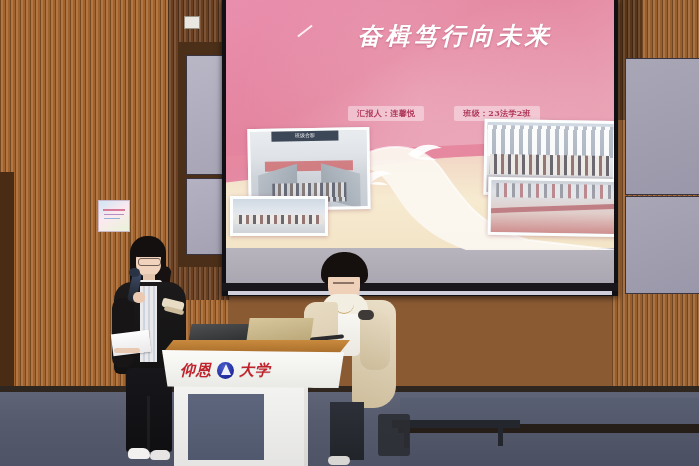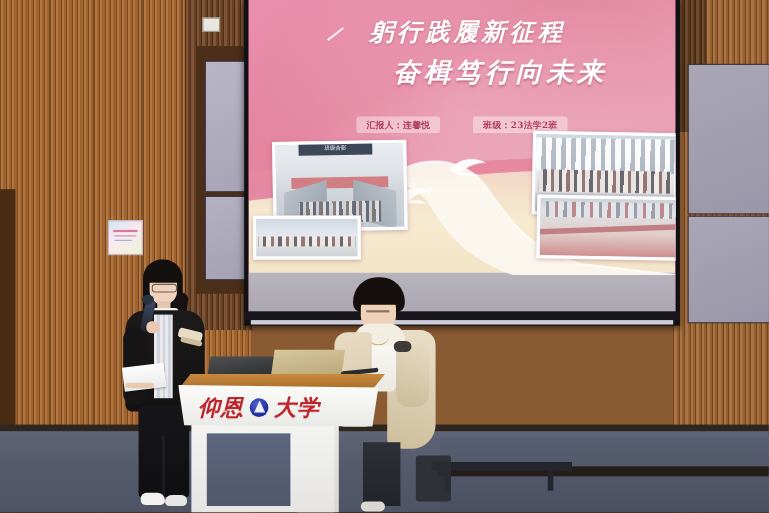--- a/index.html
+++ b/index.html
@@ -104,21 +104,21 @@
   #slide-subtitle-row{position:absolute;left:0;top:86px;width:100%;
     display:flex;align-items:center;justify-content:center;gap:7px;}
   .sub-rule{width:26px;height:6px;
     background:repeating-linear-gradient(180deg,#fff 0,#fff 1px,transparent 1px,transparent 3px);
     opacity:.9;}
   #slide-subtitle{color:#fdf2f5;font-size:9px;letter-spacing:.06em;
     font-family:"DejaVu Serif","Liberation Serif",serif;font-weight:700;
     text-shadow:0 1px 1px rgba(160,70,100,.4);}
 
   #slide-meta-row{position:absolute;left:0;top:106px;width:100%;
-    display:flex;justify-content:center;gap:30px;}
+    display:flex;justify-content:center;gap:30px;padding-left:24px;}
   .meta-pill{background:rgba(255,255,255,.40);border-radius:2px;
     padding:2px 9px;color:#b03a5c;font-size:8px;font-weight:700;
     font-family:"DejaVu Serif","Liberation Serif",serif;letter-spacing:.04em;}
 
   
   .photo{position:absolute;background:#d9dde2;border:3px solid rgba(255,255,255,.92);
     box-shadow:0 1px 4px rgba(140,60,90,.35);overflow:hidden;}
   #photo-left{left:22px;top:128px;width:116px;height:76px;transform:rotate(-1deg);}
   #photo-right-top{left:258px;top:120px;width:126px;height:70px;transform:rotate(1deg);}
   #photo-right-bottom{left:262px;top:178px;width:126px;height:52px;transform:rotate(1deg);}
@@ -167,21 +167,21 @@
   #podium{position:absolute;left:162px;top:340px;}
   #podium-top{position:absolute;left:0;top:0;width:188px;height:14px;
     background:linear-gradient(180deg,#c98a3e,#a76d2a);
     clip-path:polygon(6% 0,100% 0,94% 100%,0 100%);}
   #podium-face{position:absolute;left:0;top:10px;width:182px;height:38px;
     background:linear-gradient(180deg,#fbfbf9,#e9e9e6);
     clip-path:polygon(0 0,100% 6%,97% 100%,3% 96%);
     box-shadow:0 2px 4px rgba(0,0,0,.25);}
   #podium-logo-row{position:absolute;left:18px;top:18px;width:150px;height:24px;
     display:flex;align-items:center;gap:5px;}
-  .podium-cn{color:#c0232c;font-size:20px;font-weight:700;font-style:italic;
+  .podium-cn{color:#c0232c;font-size:15px;font-weight:700;font-style:italic;
     font-family:"DejaVu Serif","Liberation Serif",serif;letter-spacing:1px;
     text-shadow:0 1px 0 rgba(0,0,0,.08);}
   #podium-emblem{width:17px;height:17px;border-radius:50%;
     background:radial-gradient(circle at 40% 32%,#4e5fd0,#1f2a9c 70%);
     position:relative;overflow:hidden;flex:0 0 auto;}
   #podium-emblem::after{content:"";position:absolute;left:50%;top:16%;
     width:0;height:0;border-left:5px solid transparent;border-right:5px solid transparent;
     border-bottom:11px solid #ffffff;transform:translateX(-50%);opacity:.92;}
   #podium-body{position:absolute;left:12px;top:46px;width:130px;height:118px;
     background:linear-gradient(180deg,#f3f3f1,#dedddb);}
@@ -324,21 +324,20 @@
     </div>
 
     <div id="birds">
       <svg width="150" height="70" viewBox="0 0 150 70">
         <path d="M52 18 C 62 8, 74 6, 86 12 C 76 12, 68 16, 62 22 C 68 20, 76 21, 80 24 C 70 24, 58 24, 52 18 Z" fill="#fff" opacity="0.95"></path>
         <path d="M4 44 C 14 34, 26 33, 36 38 C 27 38, 20 42, 15 47 C 21 45, 28 46, 32 49 C 22 49, 10 49, 4 44 Z" fill="#fff" opacity="0.9"></path>
       </svg>
     </div>
 
     <div id="slide-title">
-      <div class="title-line" id="title-line-1">躬行践履新征程</div>
       <div class="title-line" id="title-line-2">奋楫笃行向未来</div>
     </div>
     <div id="title-slash"></div>
 
 
     <div id="slide-meta-row">
       <div class="meta-pill">汇报人：连馨悦</div>
       <div class="meta-pill">班级：23法学2班</div>
     </div>
 

